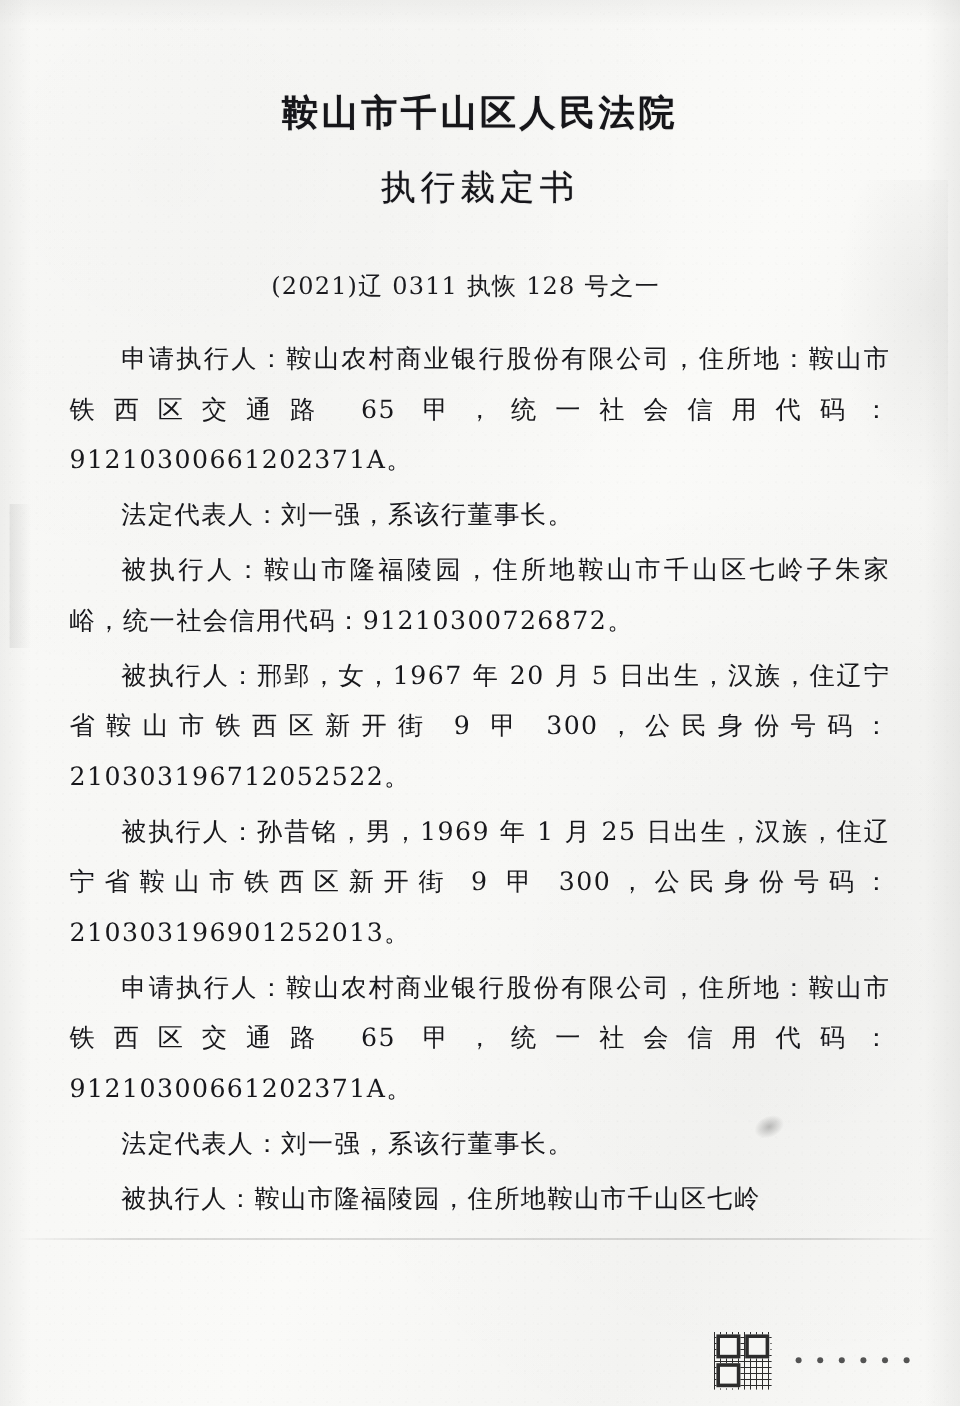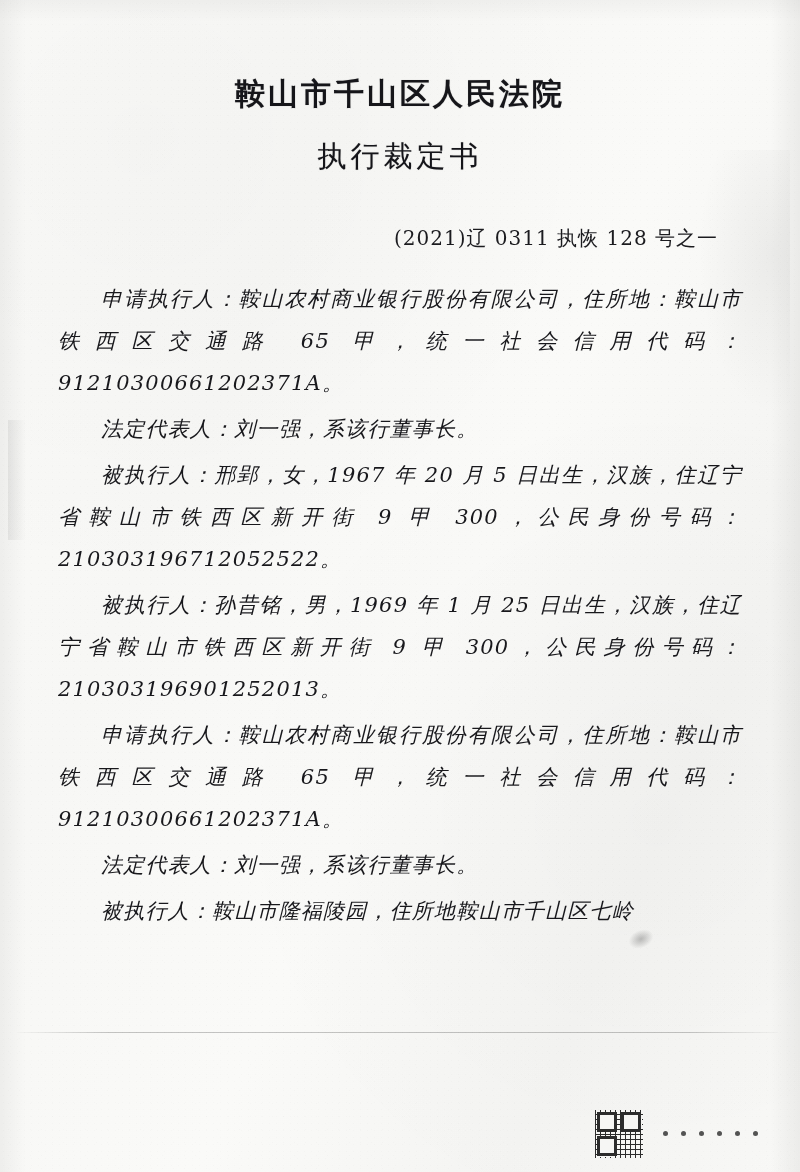--- a/index.html
+++ b/index.html
@@ -71,30 +71,29 @@
     text-align: center;
     font-size: 29px;
     font-weight: 400;
     letter-spacing: 4px;
     color: #15151a;
     margin: 22px 0 0 0;
     text-shadow: 0 0 1px rgba(0,0,0,0.25);
   }
 
   .case-number {
-    text-align: right;
+    text-align: center;
     font-size: 20px;
     letter-spacing: 1px;
     color: #1b1b1f;
     margin: 48px 24px 0 0;
   }
 
   .body-text {
     margin-top: 26px;
-    font-style: italic;
   }
 
   .para {
     font-size: 21px;
     line-height: 42px;
     color: #18181c;
     text-indent: 2.05em;
     letter-spacing: 1.2px;
     text-align: justify;
     text-justify: inter-ideograph;
@@ -215,20 +214,21 @@
     <div class="doc-subtitle">执行裁定书</div>
 
     <div class="case-number">(2021)辽 0311 执恢 128 号之一</div>
 
     <div class="body-text">
 
       <p class="para"><span>申请执行人：鞍山农村商业银行股份有限公司，住所地：</span><span>鞍山市铁西区交通路 65 甲，统一社会信用代码：</span><span>91210300661202371A。</span></p>
 
       <p class="para"><span>法定代表人：刘一强，系该行董事长。</span></p>
 
+      <p class="para"><span>被执行人：鞍山市隆福陵园，住所地鞍山市千山区七岭</span><span>子朱家峪，统一社会信用代码：91210300726872。</span></p>
 
       <p class="para"><span>被执行人：邢郢，女，1967 年 20 月 5 日出生，汉族，</span><span>住辽宁省鞍山市铁西区新开街 9 甲 300，公民身份号码：</span><span>210303196712052522。</span></p>
 
       <p class="para"><span>被执行人：孙昔铭，男，1969 年 1 月 25 日出生，汉族，</span><span>住辽宁省鞍山市铁西区新开街 9 甲 300，公民身份号码：</span><span>210303196901252013。</span></p>
 
       <p class="para"><span>申请执行人：鞍山农村商业银行股份有限公司，住所地：</span><span>鞍山市铁西区交通路 65 甲，统一社会信用代码：</span><span>91210300661202371A。</span></p>
 
       <p class="para"><span>法定代表人：刘一强，系该行董事长。</span></p>
 
       <p class="para"><span>被执行人：鞍山市隆福陵园，住所地鞍山市千山区七岭</span></p>

